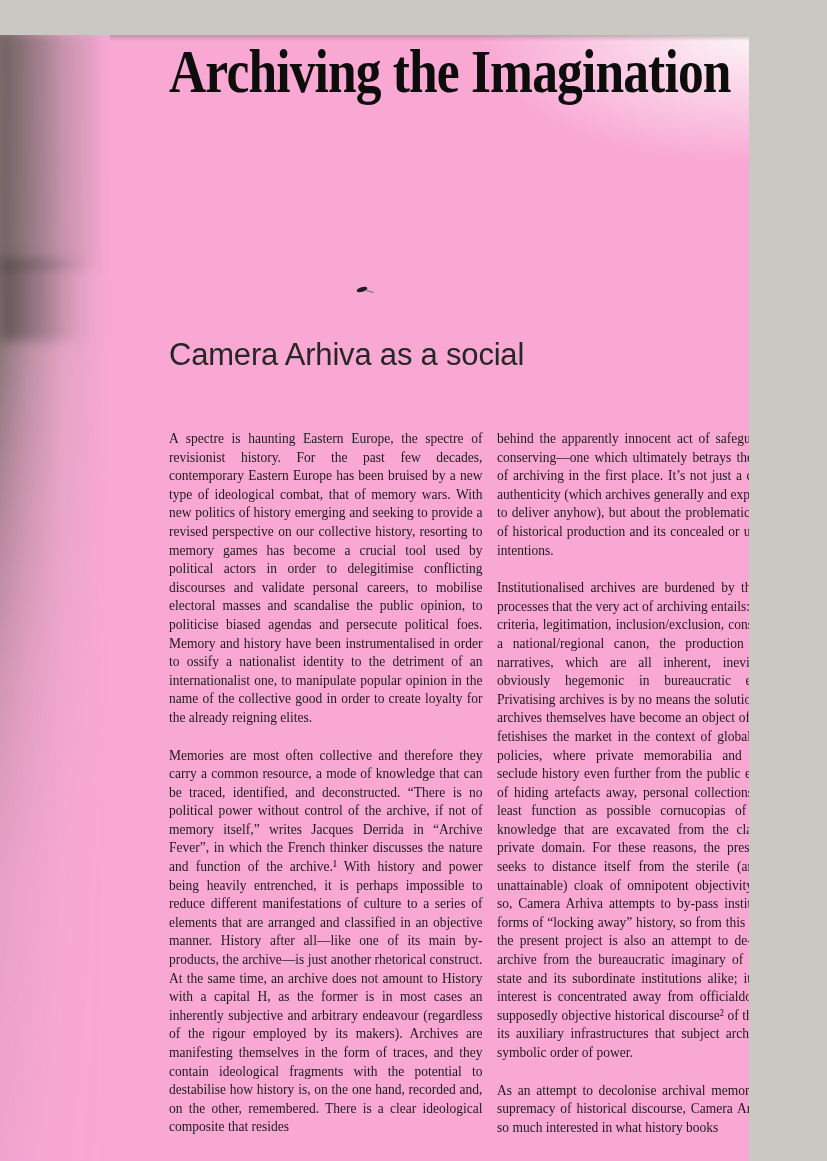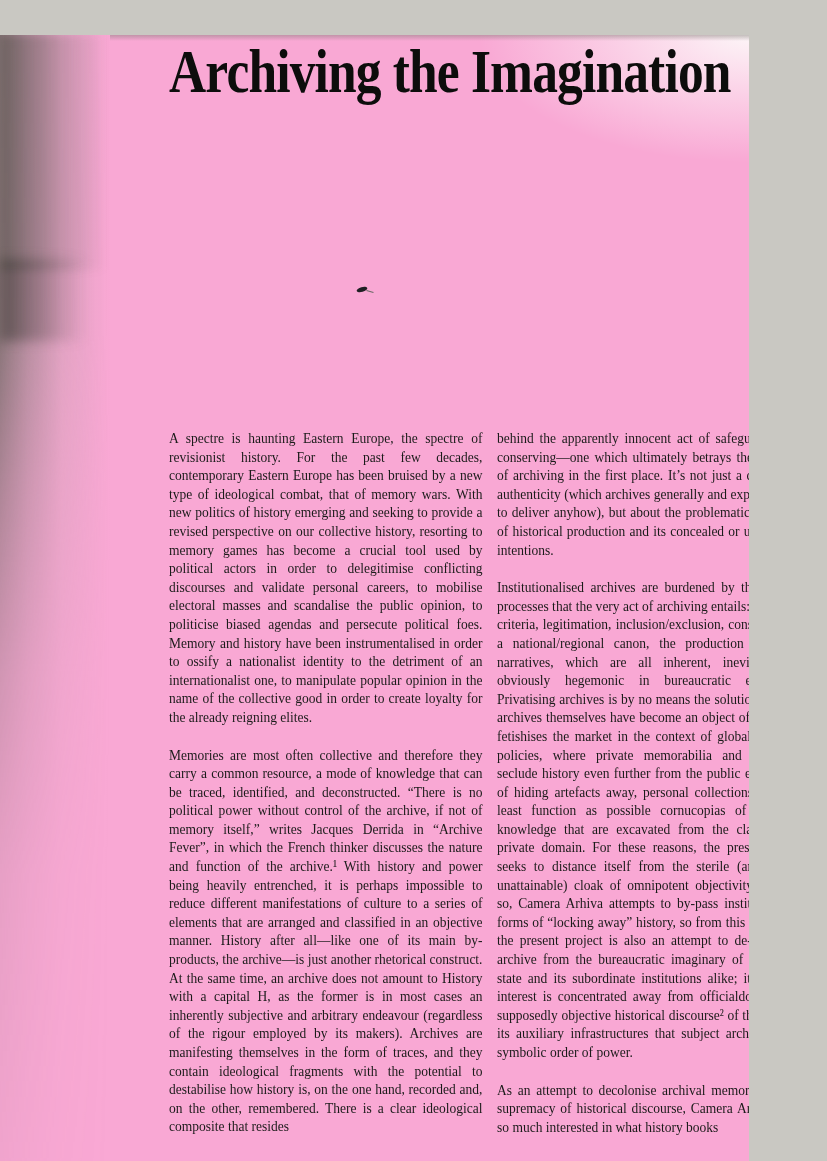--- a/index.html
+++ b/index.html
@@ -104,20 +104,21 @@
 <body>
 
 <div class="page">
 
   <div class="light-top-right"></div>
   <div class="shade-top"></div>
 
   <h1 class="title">Archiving the Imagination</h1>
 
   <h2 class="subtitle">
+      <span>Camera Arhiva as a social</span>
     </h2>
 
   <div class="col col-left">
     <p>A spectre is haunting Eastern Europe, the spectre of revisionist history. For the past few decades, contemporary Eastern Europe has been bruised by a new type of ideological combat, that of memory wars. With new politics of history emerging and seeking to provide a revised perspective on our collective history, resorting to memory games has become a crucial tool used by political actors in order to delegitimise conflicting discourses and validate personal careers, to mobilise electoral masses and scandalise the public opinion, to politicise biased agendas and persecute political foes. Memory and history have been instrumentalised in order to ossify a nationalist identity to the detriment of an internationalist one, to manipulate popular opinion in the name of the collective good in order to create loyalty for the already reigning elites.</p>
     <p>Memories are most often collective and therefore they carry a common resource, a mode of knowledge that can be traced, identified, and deconstructed. “There is no political power without control of the archive, if not of memory itself,” writes Jacques Derrida in “Archive Fever”, in which the French thinker discusses the nature and function of the archive.¹ With history and power being heavily entrenched, it is perhaps impossible to reduce different manifestations of culture to a series of elements that are arranged and classified in an objective manner. History after all—like one of its main by-products, the archive—is just another rhetorical construct. At the same time, an archive does not amount to History with a capital H, as the former is in most cases an inherently subjective and arbitrary endeavour (regardless of the rigour employed by its makers). Archives are manifesting themselves in the form of traces, and they contain ideological fragments with the potential to destabilise how history is, on the one hand, recorded and, on the other, remembered. There is a clear ideological composite that resides</p>
   </div>
 
   <div class="col col-right">
     <p>behind the apparently innocent act of safeguarding and conserving—one which ultimately betrays the very goal of archiving in the first place. It’s not just a debate over authenticity (which archives generally and expectedly fail to deliver anyhow), but about the problematic conditions of historical production and its concealed or unconscious intentions.</p>
     <p>Institutionalised archives are burdened by the complex processes that the very act of archiving entails: taxonomic criteria, legitimation, inclusion/exclusion, construction of a national/regional canon, the production of master narratives, which are all inherent, inevitable, and obviously hegemonic in bureaucratic endeavours. Privatising archives is by no means the solution either, as archives themselves have become an object of desire that fetishises the market in the context of global neoliberal policies, where private memorabilia and collections seclude history even further from the public eye. Instead of hiding artefacts away, personal collections should at least function as possible cornucopias of functional knowledge that are excavated from the claws of the private domain. For these reasons, the present project seeks to distance itself from the sterile (and anyway unattainable) cloak of omnipotent objectivity. In doing so, Camera Arhiva attempts to by-pass institutionalised forms of “locking away” history, so from this perspective the present project is also an attempt to de-couple the archive from the bureaucratic imaginary of the nation-state and its subordinate institutions alike; its scope of interest is concentrated away from officialdom and the supposedly objective historical discourse² of the state and its auxiliary infrastructures that subject archives to the symbolic order of power.</p>

